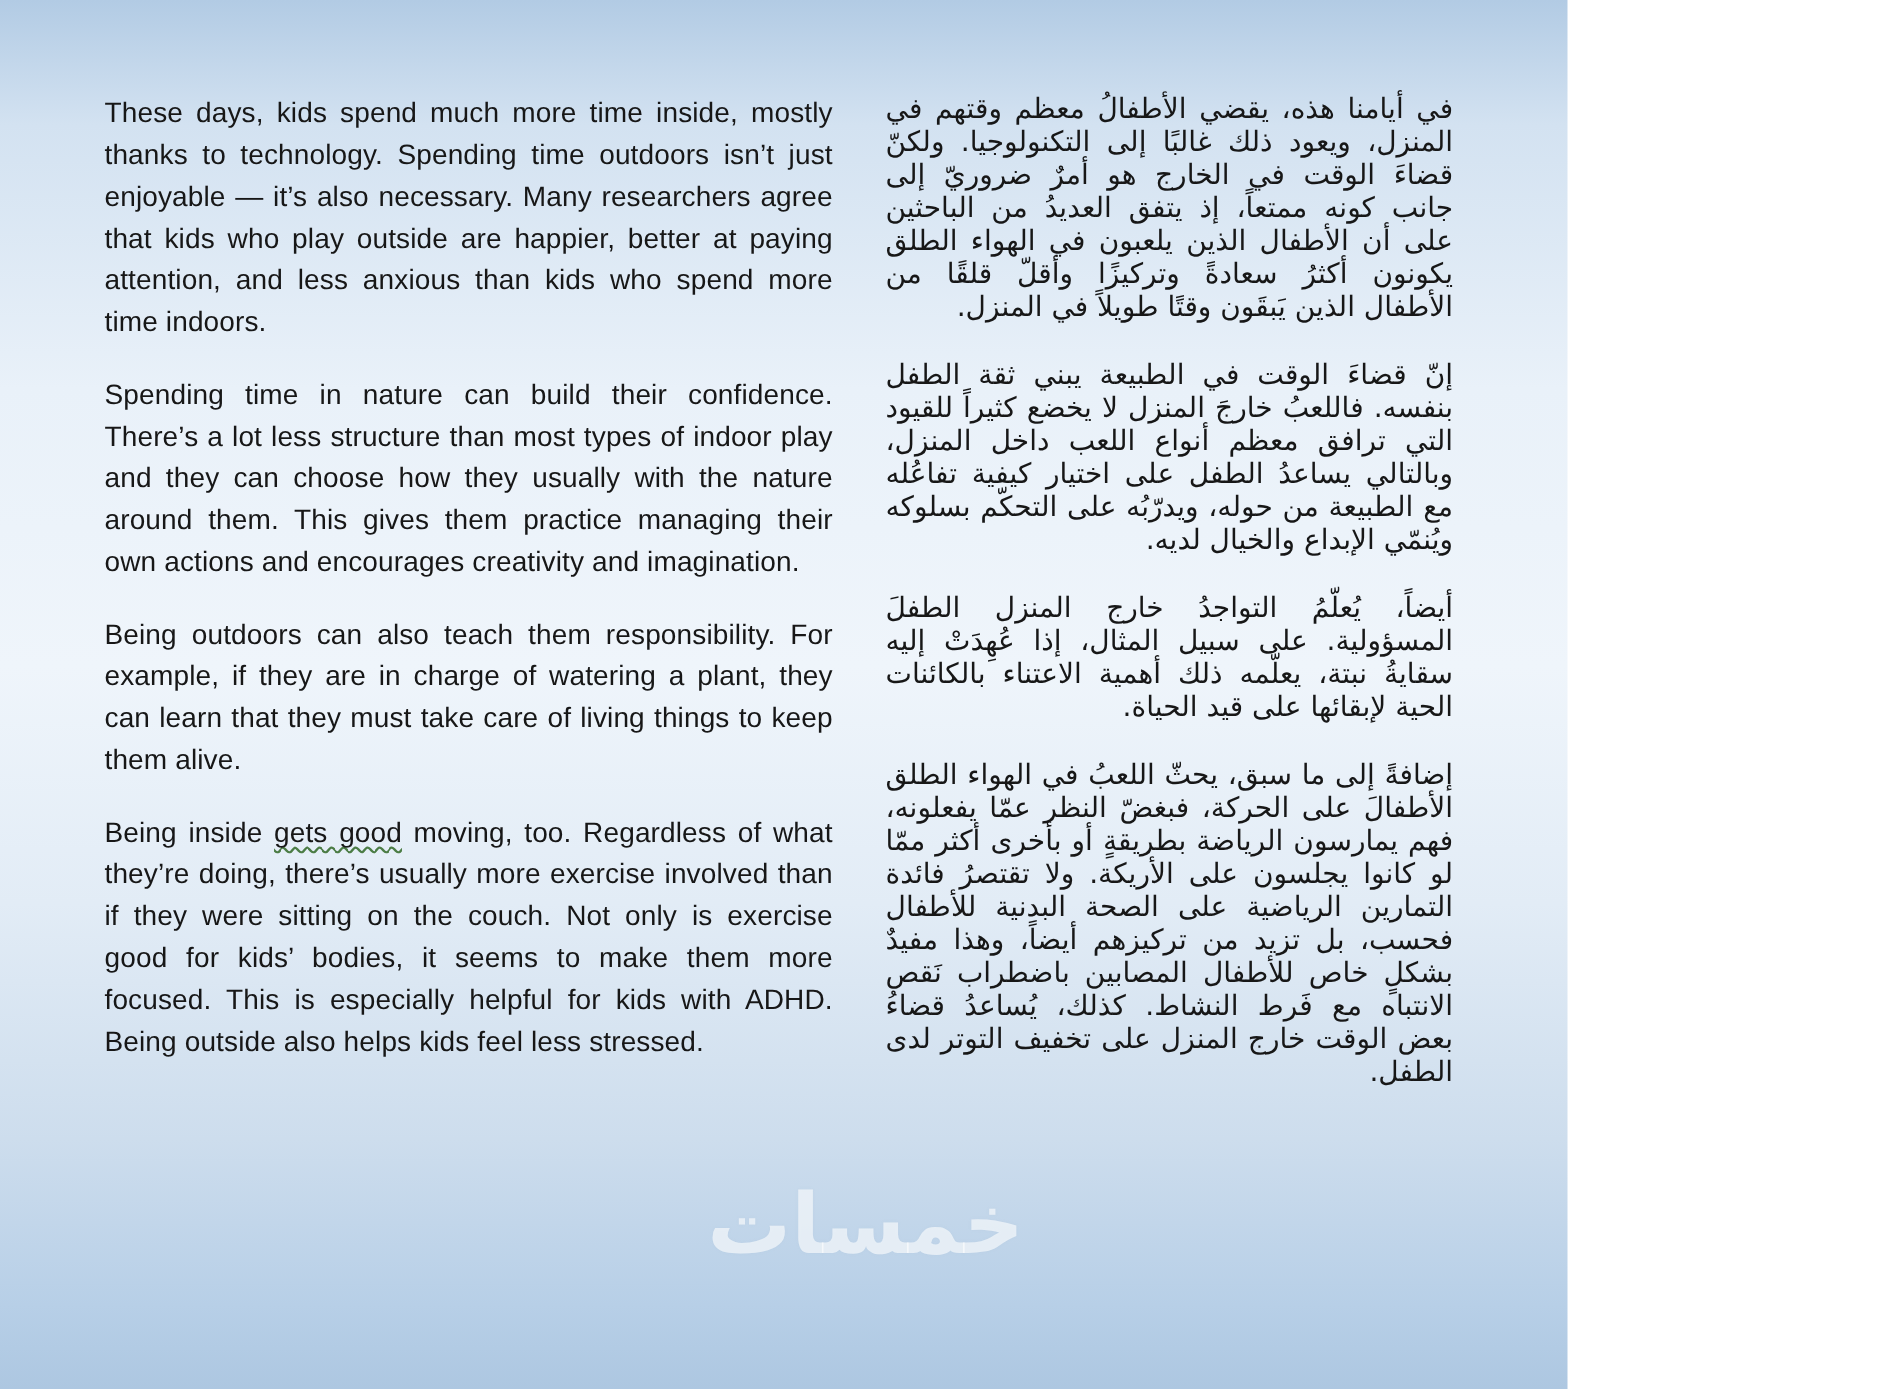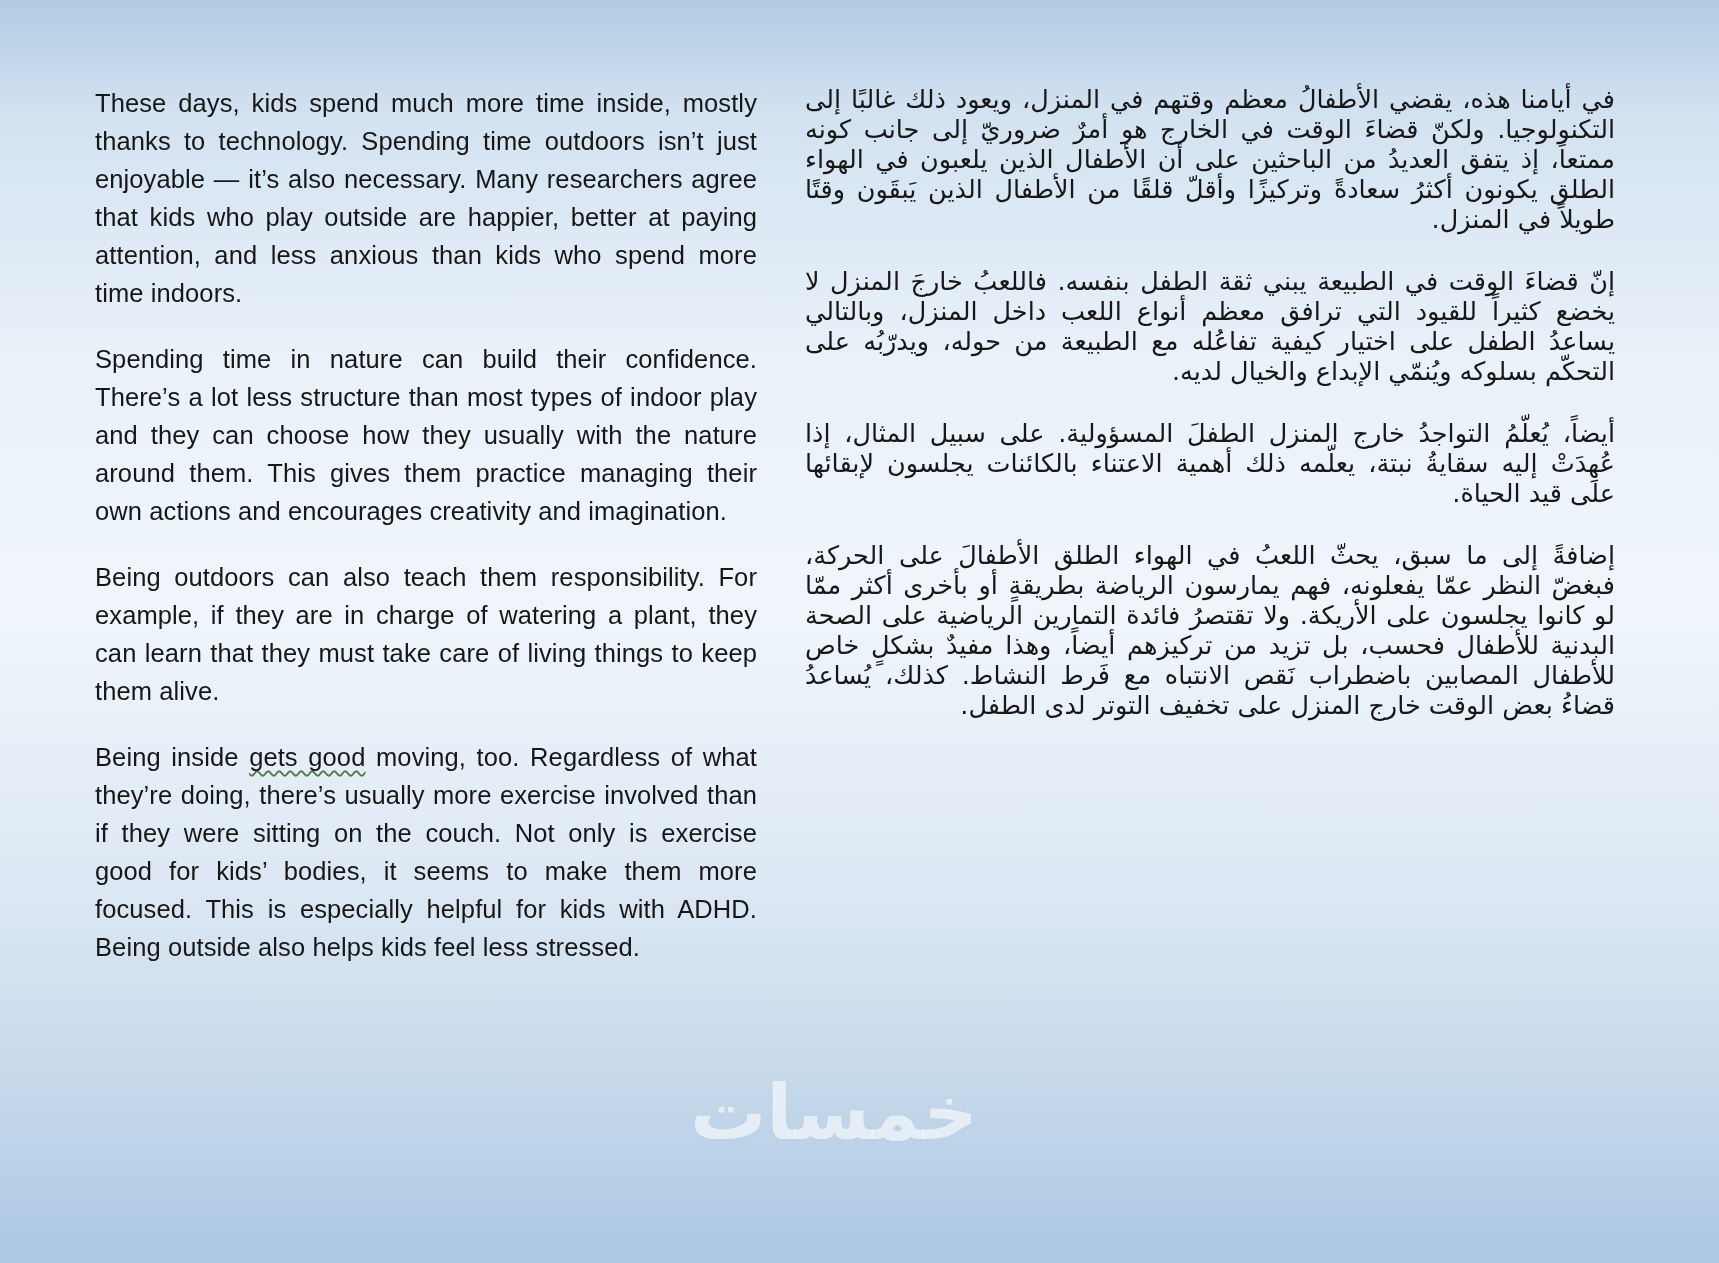--- a/index.html
+++ b/index.html
@@ -1,21 +1,21 @@
 <!DOCTYPE html>
 <html><head>
 <meta charset="utf-8">
 <style>
   * { margin: 0; padding: 0; box-sizing: border-box; }
   html, body { width: 1719px; height: 1263px; }
   body { font-smooth: always; -webkit-font-smoothing: antialiased; }
 
   .page {
     position: relative;
-    width: 1719px;
+    width: 1425px;
     height: 1263px;
     overflow: hidden;
     background: linear-gradient(180deg,
       #b2cbe4 0%,
       #d3e2f1 9%,
       #e9f1f9 28%,
       #eff5fb 48%,
       #e2ecf6 65%,
       #cddded 82%,
       #b7cfe7 94%,
@@ -52,21 +52,21 @@
 
   .squiggle {
     text-decoration: underline wavy #4c7d46;
     text-decoration-thickness: 2px;
     text-underline-offset: 4px;
     text-decoration-skip-ink: none;
   }
 
   .watermark {
     position: absolute;
-    left: 690px;
+    left: 643px;
     top: 1068px;
     font-family: "DejaVu Sans", sans-serif;
     font-size: 76px;
     font-weight: bold;
     direction: rtl;
     color: rgba(255, 255, 255, 0.62);
     text-shadow: 0 0 2px rgba(180, 200, 220, 0.35);
     user-select: none;
   }
 </style>
@@ -79,20 +79,20 @@
     <div class="col english" lang="en">
       <p>These days, kids spend much more time inside, mostly thanks to technology. Spending time outdoors isn’t just enjoyable — it’s also necessary. Many researchers agree that kids who play outside are happier, better at paying attention, and less anxious than kids who spend more time indoors.</p>
       <p>Spending time in nature can build their confidence. There’s a lot less structure than most types of indoor play and they can choose how they usually with the nature around them. This gives them practice managing their own actions and encourages creativity and imagination.</p>
       <p>Being outdoors can also teach them responsibility. For example, if they are in charge of watering a plant, they can learn that they must take care of living things to keep them alive.</p>
       <p><span>Being inside </span><span class="squiggle">gets good</span><span> moving, too. Regardless of what they’re doing, there’s usually more exercise involved than if they were sitting on the couch. Not only is exercise good for kids’ bodies, it seems to make them more focused. This is especially helpful for kids with ADHD. Being outside also helps kids feel less stressed.</span></p>
     </div>
 
     <div class="col arabic" dir="rtl" lang="ar">
       <p>في أيامنا هذه، يقضي الأطفالُ معظم وقتهم في المنزل، ويعود ذلك غالبًا إلى التكنولوجيا. ولكنّ قضاءَ الوقت في الخارج هو أمرٌ ضروريّ إلى جانب كونه ممتعاً، إذ يتفق العديدُ من الباحثين على أن الأطفال الذين يلعبون في الهواء الطلق يكونون أكثرُ سعادةً وتركيزًا وأقلّ قلقًا من الأطفال الذين يَبقَون وقتًا طويلاً في المنزل.</p>
       <p>إنّ قضاءَ الوقت في الطبيعة يبني ثقة الطفل بنفسه. فاللعبُ خارجَ المنزل لا يخضع كثيراً للقيود التي ترافق معظم أنواع اللعب داخل المنزل، وبالتالي يساعدُ الطفل على اختيار كيفية تفاعُله مع الطبيعة من حوله، ويدرّبُه على التحكّم بسلوكه ويُنمّي الإبداع والخيال لديه.</p>
-      <p>أيضاً، يُعلّمُ التواجدُ خارج المنزل الطفلَ المسؤولية. على سبيل المثال، إذا عُهِدَتْ إليه سقايةُ نبتة، يعلّمه ذلك أهمية الاعتناء بالكائنات يجلسون لإبقائها على قيد الحياة.</p>
+      <p>أيضاً، يُعلّمُ التواجدُ خارج المنزل الطفلَ المسؤولية. على سبيل المثال، إذا عُهِدَتْ إليه سقايةُ نبتة، يعلّمه ذلك أهمية الاعتناء بالكائنات الحية لإبقائها على قيد الحياة.</p>
       <p>إضافةً إلى ما سبق، يحثّ اللعبُ في الهواء الطلق الأطفالَ على الحركة، فبغضّ النظر عمّا يفعلونه، فهم يمارسون الرياضة بطريقةٍ أو بأخرى أكثر ممّا لو كانوا يجلسون على الأريكة. ولا تقتصرُ فائدة التمارين الرياضية على الصحة البدنية للأطفال فحسب، بل تزيد من تركيزهم أيضاً، وهذا مفيدٌ بشكلٍ خاص للأطفال المصابين باضطراب نَقص الانتباه مع فَرط النشاط. كذلك، يُساعدُ قضاءُ بعض الوقت خارج المنزل على تخفيف التوتر لدى الطفل.</p>
     </div>
 
   </div>
 
   <div class="watermark">خمسات</div>
 </div>
 
 </body></html>

